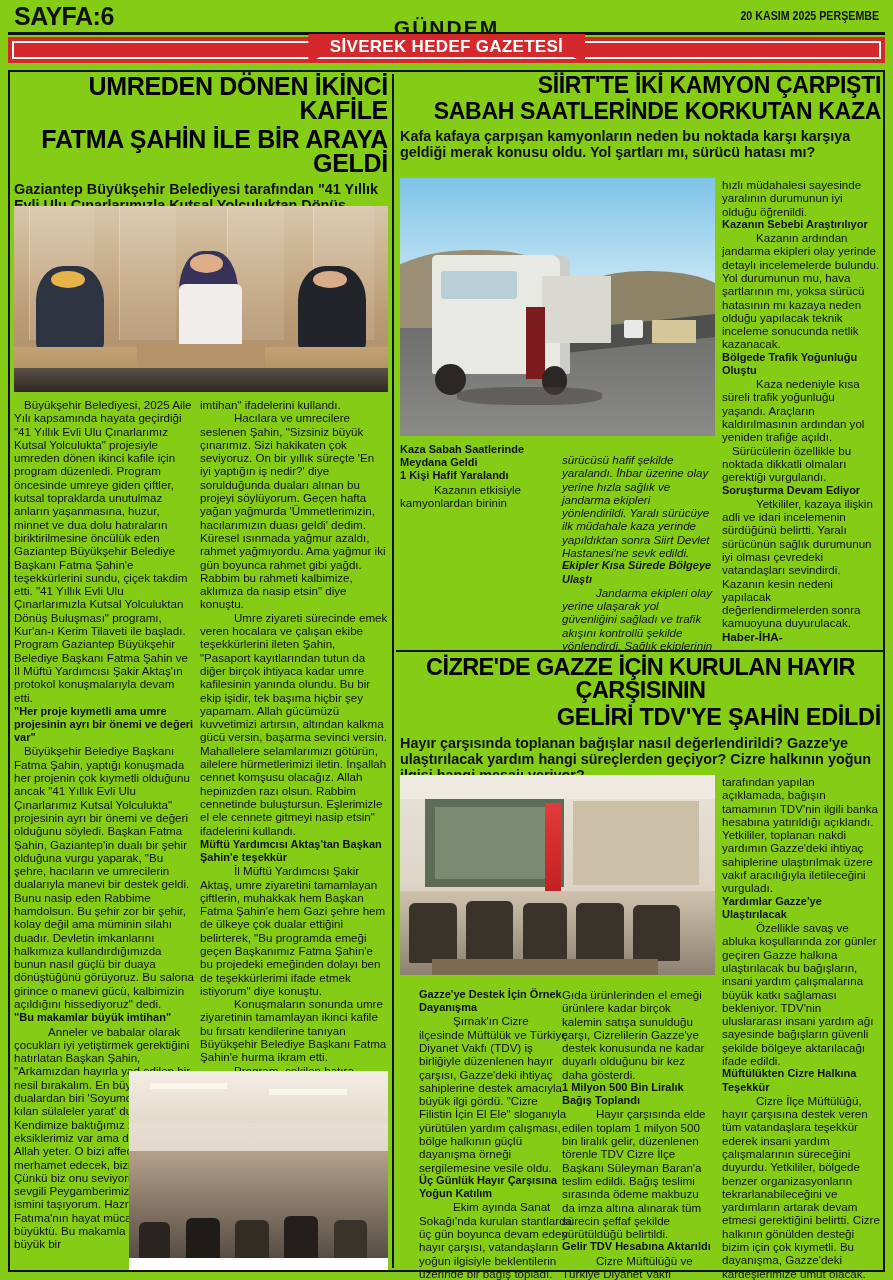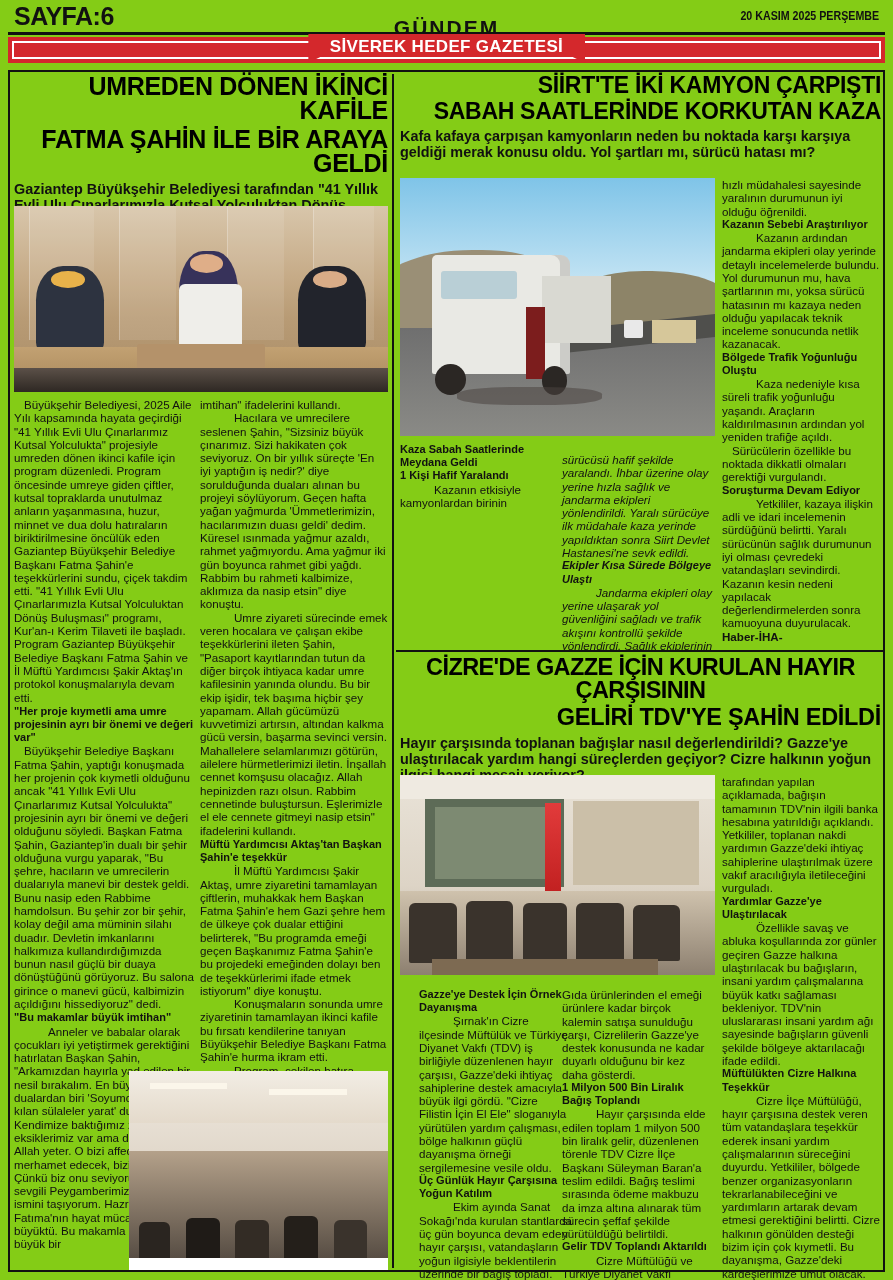--- a/index.html
+++ b/index.html
@@ -217,17 +217,17 @@
     <p class="kicker">Gazze'ye Destek İçin Örnek Dayanışma</p>
     <p class="indent">Şırnak'ın Cizre ilçesinde Müftülük ve Türkiye Diyanet Vakfı (TDV) iş birliğiyle düzenlenen hayır çarşısı, Gazze'deki ihtiyaç sahiplerine destek amacıyla büyük ilgi gördü. "Cizre Filistin İçin El Ele" sloganıyla yürütülen yardım çalışması, bölge halkının güçlü dayanışma örneği sergilemesine vesile oldu.</p>
     <p class="kicker">Üç Günlük Hayır Çarşısına Yoğun Katılım</p>
     <p class="indent">Ekim ayında Sanat Sokağı'nda kurulan stantlarda üç gün boyunca devam eden hayır çarşısı, vatandaşların yoğun ilgisiyle beklentilerin üzerinde bir bağış topladı.</p>
   </div>
 
   <div class="body" style="position:absolute;left:562px;top:988px;width:152px;">
     <p>Gıda ürünlerinden el emeği ürünlere kadar birçok kalemin satışa sunulduğu çarşı, Cizrelilerin Gazze'ye destek konusunda ne kadar duyarlı olduğunu bir kez daha gösterdi.</p>
     <p class="kicker">1 Milyon 500 Bin Liralık Bağış Toplandı</p>
     <p class="indent">Hayır çarşısında elde edilen toplam 1 milyon 500 bin liralık gelir, düzenlenen törenle TDV Cizre İlçe Başkanı Süleyman Baran'a teslim edildi. Bağış teslimi sırasında ödeme makbuzu da imza altına alınarak tüm sürecin şeffaf şekilde yürütüldüğü belirtildi.</p>
-    <p class="kicker">Gelir TDV Toplandı Aktarıldı</p>
+    <p class="kicker">Gelir TDV Hesabına Aktarıldı</p>
     <p class="indent">Cizre Müftülüğü ve Türkiye Diyanet Vakfı</p>
   </div>
 
 </div>
 
 </body></html>

